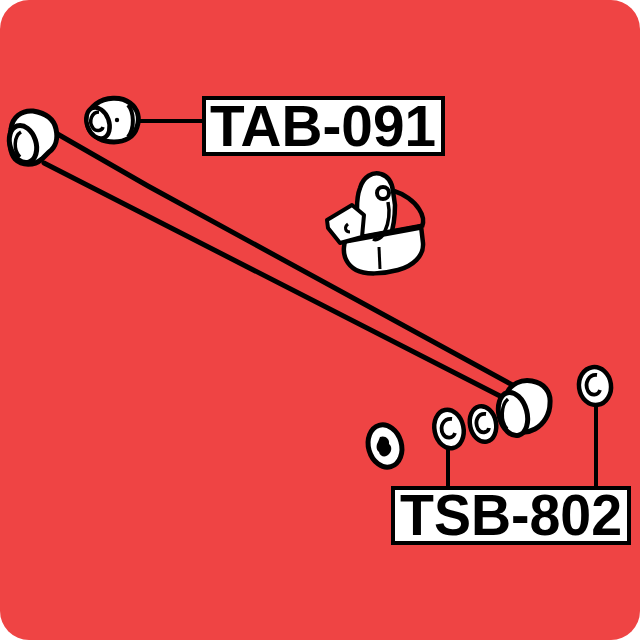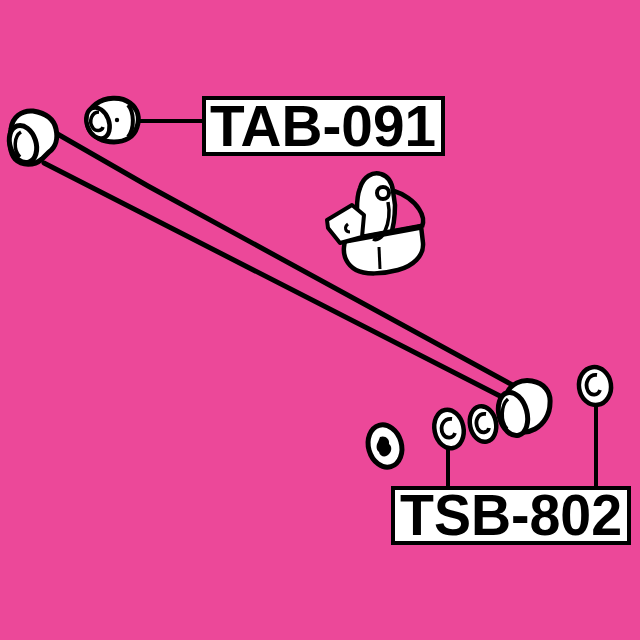--- a/index.html
+++ b/index.html
@@ -8,21 +8,22 @@
     width: 640px;
     height: 640px;
     background: #ffffff;
     overflow: hidden;
     font-family: "Liberation Sans", sans-serif;
   }
   .stage {
     position: relative;
     width: 640px;
     height: 640px;
-    background: #ec4899;
+    background: #ef4444;
+    border-radius: 29px;
   }
   svg { display: block; }
   .part-label-text {
     font-family: "Liberation Sans", "DejaVu Sans", sans-serif;
     font-weight: bold;
     font-size: 57px;
     fill: #000000;
   }
 </style>
 </head>

